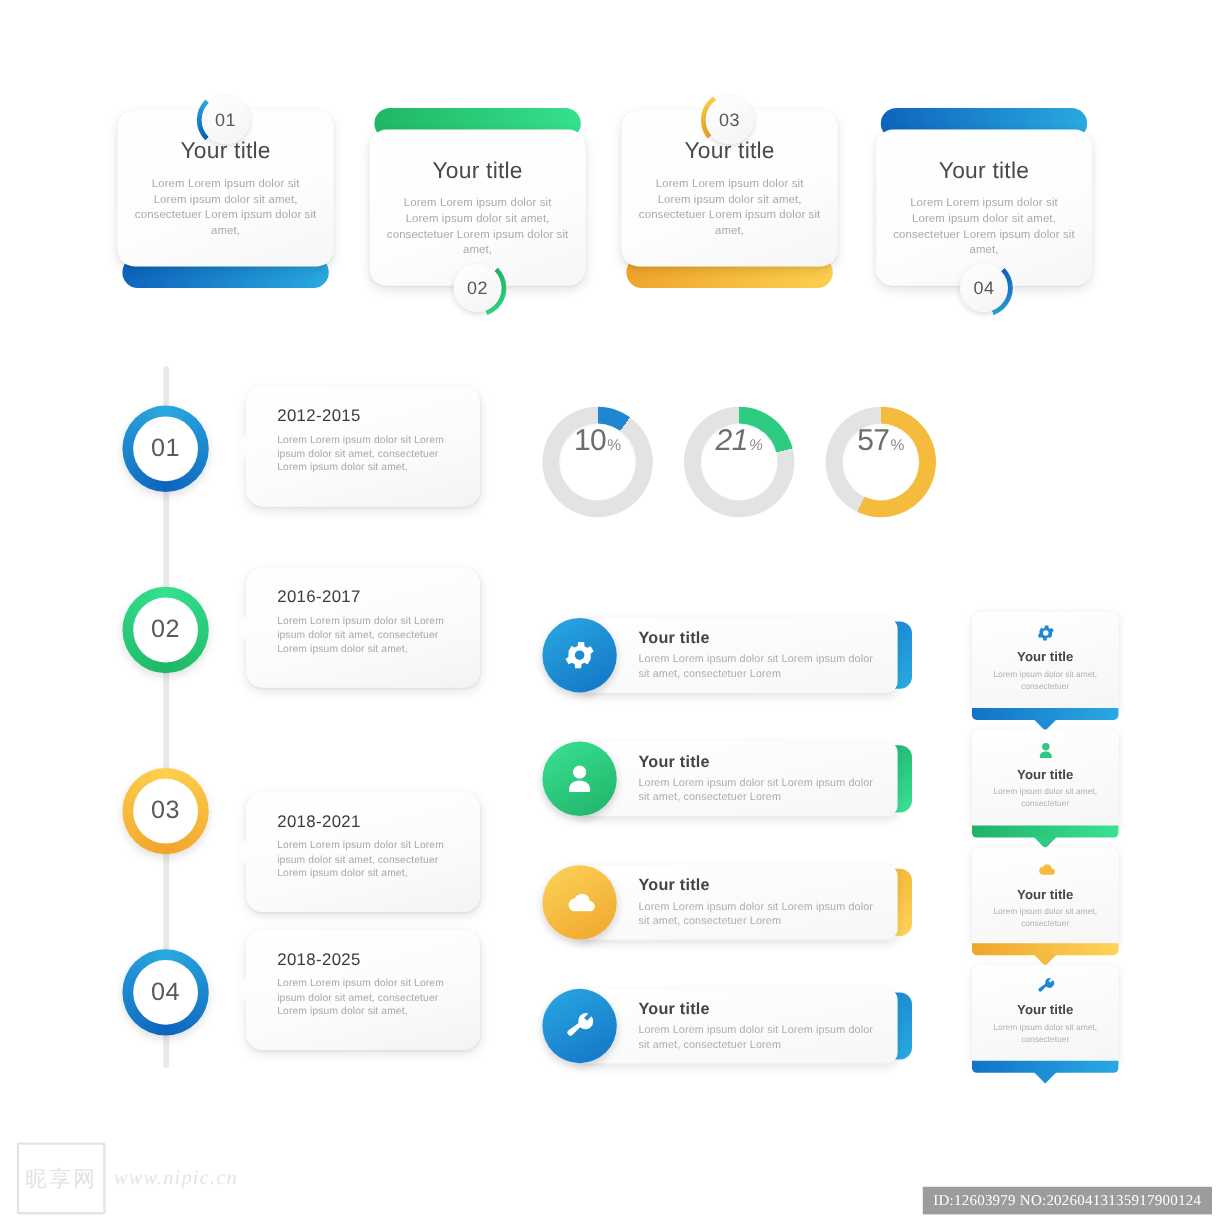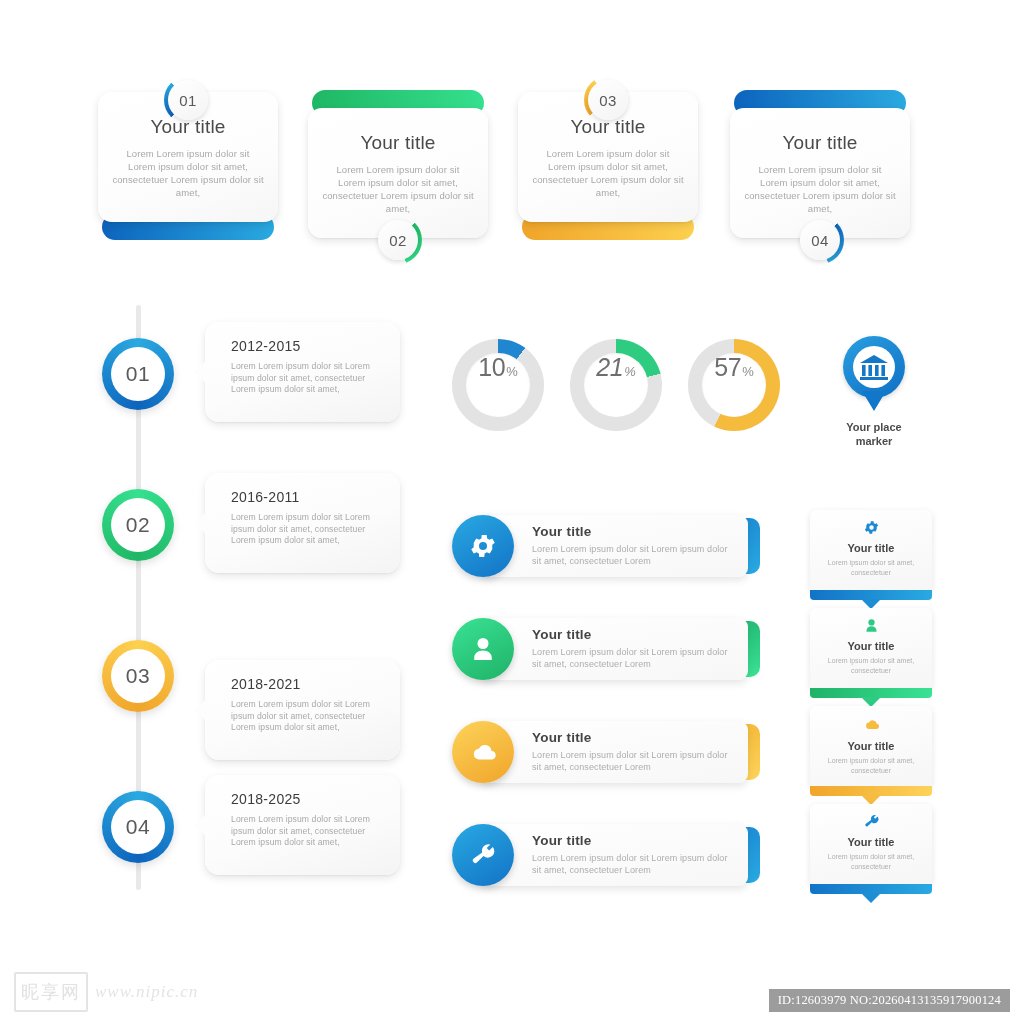--- a/index.html
+++ b/index.html
@@ -193,21 +193,21 @@
   }
 
   
   .wm {
     position: absolute; left: 14px; bottom: 12px;
     display: flex; align-items: center; gap: 7px;
     color: #e2e2e2; font-size: 19px; letter-spacing: 1px;
     font-family: "Liberation Serif", serif;
   }
   .wm .wm-box {
-    border: 2px solid #e4e4e4; padding: 6px 5px; border-radius: 2px;
+    border: 2px solid #e4e4e4; padding: 16px 5px; border-radius: 2px;
     font-size: 18px; letter-spacing: 2px;
   }
   .wm .wm-url { font-size: 17px; color: #e4e4e4; font-style: italic; }
   .idbadge {
     position: absolute; right: 14px; bottom: 12px;
     background: #9c9c9c; color: #ffffff;
     font-size: 12.5px; padding: 4px 9px; letter-spacing: .2px;
     font-family: "Liberation Serif", serif;
     margin-left: 44px;
   }
@@ -277,21 +277,21 @@
       <div class="tl-text">Lorem Lorem ipsum dolor sit Lorem ipsum dolor sit amet, consectetuer Lorem ipsum dolor sit amet,</div>
     </div>
   </div>
 
   <div class="tl-item">
     <div class="tl-circle" style="left:102px; top:489px; background:conic-gradient(from 180deg,#1fb765,#35e08e,#1fb765);">
       <div class="hole"></div>
       <span>02</span>
     </div>
     <div class="tl-bubble" style="left:205px; top:473px;">
-      <div class="tl-years">2016-2011</div>
+      <div class="tl-years">2016-2017</div>
       <div class="tl-text">Lorem Lorem ipsum dolor sit Lorem ipsum dolor sit amet, consectetuer Lorem ipsum dolor sit amet,</div>
     </div>
   </div>
 
   <div class="tl-item">
     <div class="tl-circle" style="left:102px; top:640px; background:conic-gradient(from 180deg,#f0a52a,#fdd04f,#f0a52a);">
       <div class="hole"></div>
       <span>03</span>
     </div>
     <div class="tl-bubble" style="left:205px; top:660px;">
@@ -325,38 +325,20 @@
     </div>
   </div>
 
   <div class="donut" style="left:688px; top:339px; background:conic-gradient(#f5bb3c 0% 57%, #e3e3e3 57% 100%);">
     <div class="hole">
       <span class="val">57</span>
       <span class="pct">%</span>
     </div>
   </div>
 
-  <div class="marker" style="left:812px; top:336px; width:124px;">
-    <div class="pin">
-      <div class="disc">
-        <svg width="30" height="28" viewBox="0 0 30 28">
-          <polygon points="15,2 29,10 1,10" fill="#1478c8"></polygon>
-          <rect x="3" y="12" width="3.6" height="11" fill="#1478c8"></rect>
-          <rect x="9.4" y="12" width="3.6" height="11" fill="#1478c8"></rect>
-          <rect x="16" y="12" width="3.6" height="11" fill="#1478c8"></rect>
-          <rect x="22.4" y="12" width="3.6" height="11" fill="#1478c8"></rect>
-          <rect x="1" y="24" width="28" height="3" fill="#1478c8"></rect>
-        </svg>
-      </div>
-    </div>
-    <div class="mlabel">
-      <div>Your place</div>
-      <div>marker</div>
-    </div>
-  </div>
 
   <div class="banner" style="left:452px; top:515px;">
     <div class="edge" style="background:linear-gradient(180deg,#1e8ed6,#29a9e2);"></div>
     <div class="sheet">
       <div class="b-title">Your title</div>
       <div class="b-text">Lorem Lorem ipsum dolor sit Lorem ipsum dolor sit amet, consectetuer Lorem</div>
     </div>
     <div class="bubble" style="background:linear-gradient(150deg,#29a9e2,#1273c6);">
       <svg width="30" height="30" viewBox="0 0 24 24" fill="#ffffff">
         <path d="M19.4 13a7.8 7.8 0 000-2l2-1.6-2-3.4-2.4 1a7.6 7.6 0 00-1.7-1L15 3.2h-4l-.3 2.7a7.6 7.6 0 00-1.7 1l-2.4-1-2 3.4L4.6 11a7.8 7.8 0 000 2l-2 1.6 2 3.4 2.4-1c.5.4 1.1.8 1.7 1l.3 2.7h4l.3-2.7c.6-.2 1.2-.6 1.7-1l2.4 1 2-3.4zM12 15.2A3.2 3.2 0 1115.2 12 3.2 3.2 0 0112 15.2z"></path>

